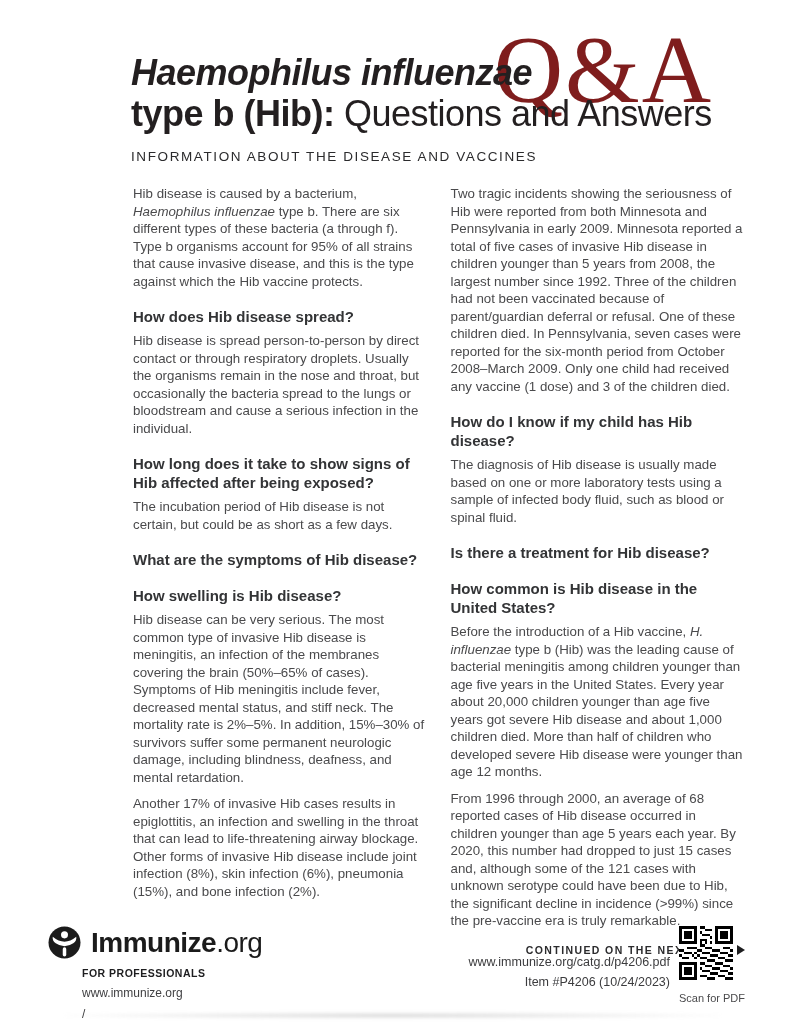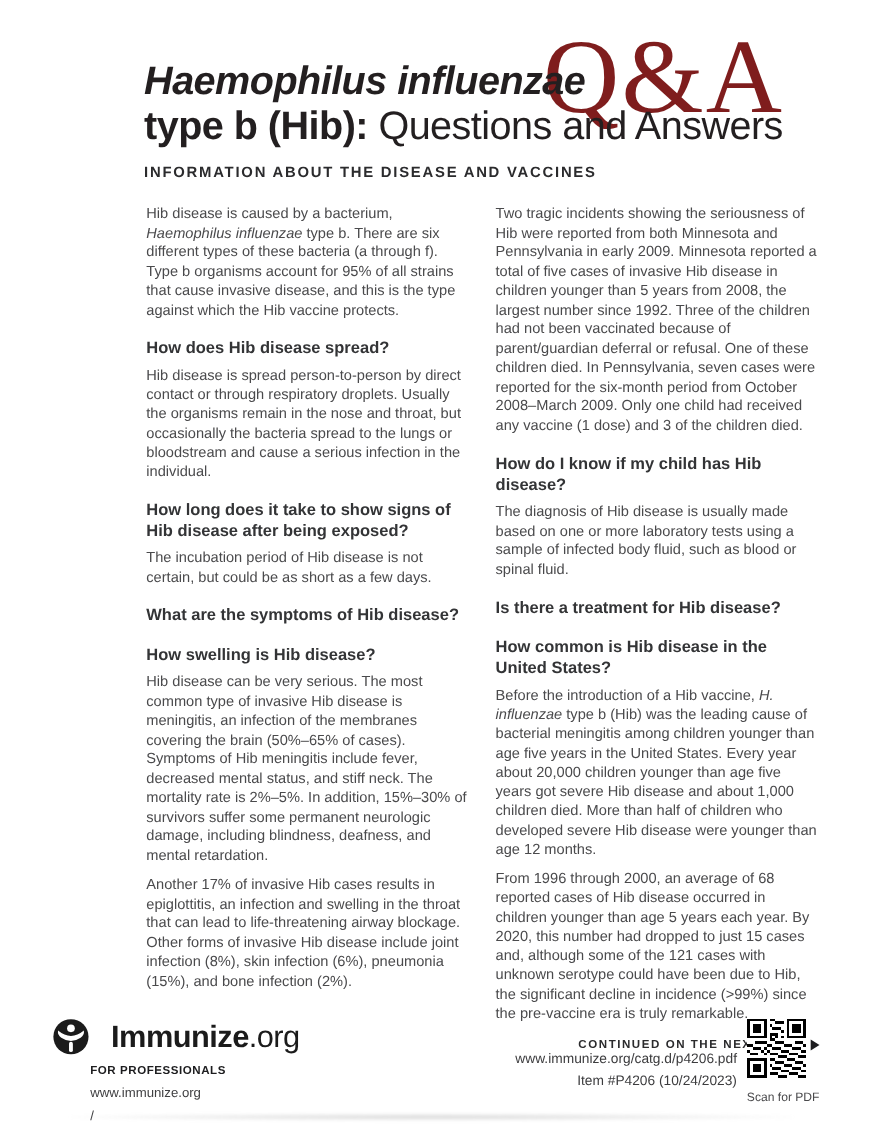--- a/index.html
+++ b/index.html
@@ -10,39 +10,39 @@
   
   .watermark { position:absolute; top:22px; right:78px; font-family:"Liberation Serif","DejaVu Serif",serif;
     font-size:96px; line-height:1; color:#7f1d1d; letter-spacing:2px; z-index:0; }
 
   
   header { position:absolute; top:52px; left:131px; right:46px; z-index:1; }
   h1 { font-weight:normal; color:#231f20; font-size:36px; line-height:41px; letter-spacing:-0.5px; }
   .t-italic { font-weight:bold; font-style:italic; }
   .t-bold { font-weight:bold; }
   .t-reg { font-weight:normal; }
-  .subtitle { margin-top:15px; font-size:13.5px; font-weight:bold; letter-spacing:1.6px; color:#2b2b2d; }
+  .subtitle { margin-top:15px; font-size:13.5px; font-weight:normal; letter-spacing:1.6px; color:#2b2b2d; }
 
   
   main { position:absolute; top:185px; left:133px; width:612px; display:flex; gap:23px; z-index:1; }
   .col { flex:1 1 0; min-width:0; }
   .q { font-size:15px; line-height:19px; font-weight:bold; color:#333436; margin:17px 0 6px; }
   .col > div > .q:first-child, .q:first-child { }
   #left-blocks .q:first-child { margin-top:1px; }
   .a { font-size:13.3px; line-height:17.5px; color:#4a4a4c; margin-bottom:9px; }
 
   .continued { margin-top:14px; text-align:right; font-size:10.5px; font-weight:bold;
     letter-spacing:1.4px; color:#2b2b2d; display:flex; justify-content:flex-end; align-items:center; gap:7px; }
   .arrow-icon { width:0; height:0; border-top:5px solid transparent; border-bottom:5px solid transparent;
     border-left:8px solid #1d1d1f; display:inline-block; }
 
   
   footer { position:absolute; left:48px; right:46px; top:926px; display:flex;
     justify-content:space-between; align-items:flex-start; z-index:1; }
-  .brand-row { display:flex; align-items:center; gap:20px; }
+  .brand-row { display:flex; align-items:center; gap:10px; }
   .logo-icon { width:33px; height:33px; display:inline-block; }
   .brand { font-size:28px; color:#1b1b1b; letter-spacing:-0.5px; }
   .brand b { font-weight:bold; }
   .links-row { margin-top:8px; margin-left:34px; font-size:12px; color:#3f3f41; display:flex; gap:7px; align-items:baseline;flex-direction:column; }
   .links-row .lbl { font-size:10.5px; font-weight:bold; letter-spacing:0.5px; color:#1d1d1f; }
   .links-row .sep { color:#3f3f41; }
 
   .f-right { display:flex; align-items:flex-start; gap:9px; }
   .f-links { text-align:right; padding-top:26px; font-size:12.5px; color:#3c3c3e; line-height:20px; }
   .qr-wrap { text-align:center; }
@@ -67,21 +67,21 @@
     </h1>
     <div class="subtitle">INFORMATION ABOUT THE DISEASE AND VACCINES</div>
   </header>
 
   <main>
     <section class="col">
       <div id="left-blocks">
           <p class="a">Hib disease is caused by a bacterium, <i>Haemophilus influenzae</i> type b. There are six different types of these bacteria (a through f). Type b organisms account for 95% of all strains that cause invasive disease, and this is the type against which the Hib vaccine protects.</p>
           <h3 class="q">How does Hib disease spread?</h3>
           <p class="a">Hib disease is spread person-to-person by direct contact or through respiratory droplets. Usually the organisms remain in the nose and throat, but occasionally the bacteria spread to the lungs or bloodstream and cause a serious infection in the individual.</p>
-          <h3 class="q">How long does it take to show signs of Hib disease after being exposed?</h3>
+          <h3 class="q">How long does it take to show signs of Hib affected after being exposed?</h3>
           <p class="a">The incubation period of Hib disease is not certain, but could be as short as a few days.</p>
           <h3 class="q">What are the symptoms of Hib disease?</h3>
           <h3 class="q">How swelling is Hib disease?</h3>
           <p class="a">Hib disease can be very serious. The most common type of invasive Hib disease is meningitis, an infection of the membranes covering the brain (50%–65% of cases). Symptoms of Hib meningitis include fever, decreased mental status, and stiff neck. The mortality rate is 2%–5%. In addition, 15%–30% of survivors suffer some permanent neurologic damage, including blindness, deafness, and mental retardation.</p>
           <p class="a">Another 17% of invasive Hib cases results in epiglottitis, an infection and swelling in the throat that can lead to life-threatening airway blockage. Other forms of invasive Hib disease include joint infection (8%), skin infection (6%), pneumonia (15%), and bone infection (2%).</p>
         </div>
     </section>
     <section class="col">
       <div id="right-blocks">
           <p class="a">Two tragic incidents showing the seriousness of Hib were reported from both Minnesota and Pennsylvania in early 2009. Minnesota reported a total of five cases of invasive Hib disease in children younger than 5 years from 2008, the largest number since 1992. Three of the children had not been vaccinated because of parent/guardian deferral or refusal. One of these children died. In Pennsylvania, seven cases were reported for the six-month period from October 2008–March 2009. Only one child had received any vaccine (1 dose) and 3 of the children died.</p>

